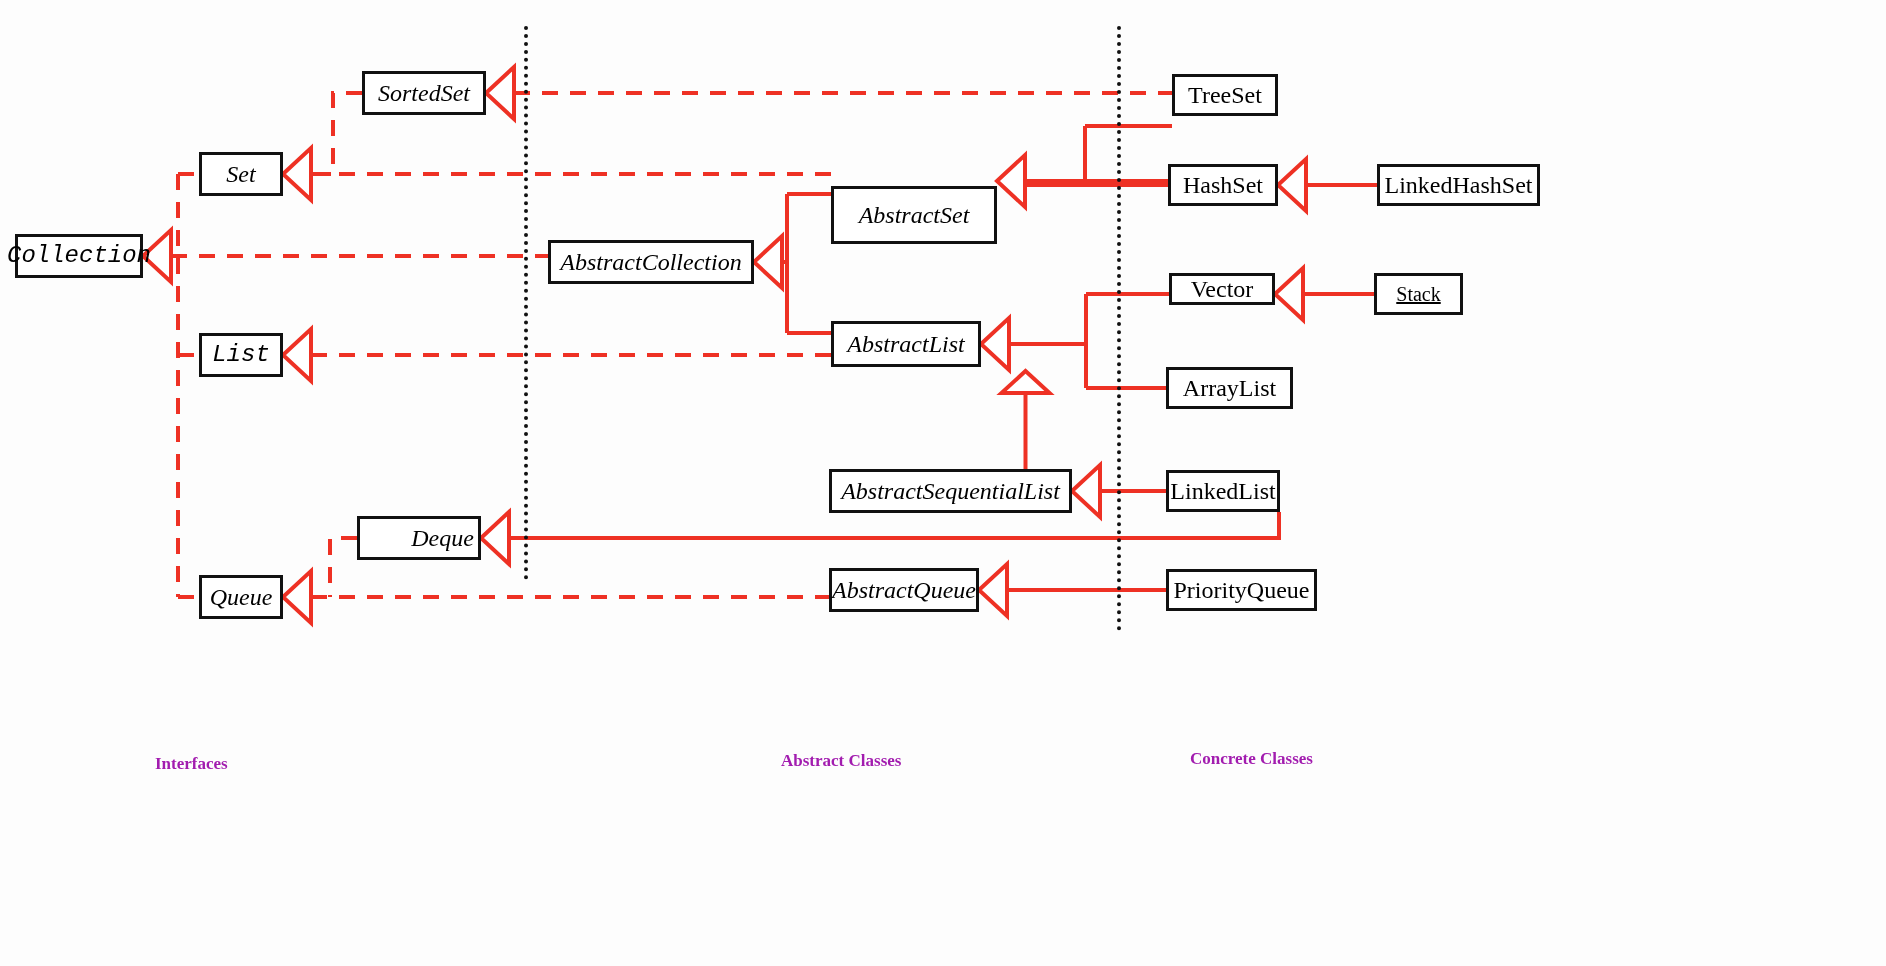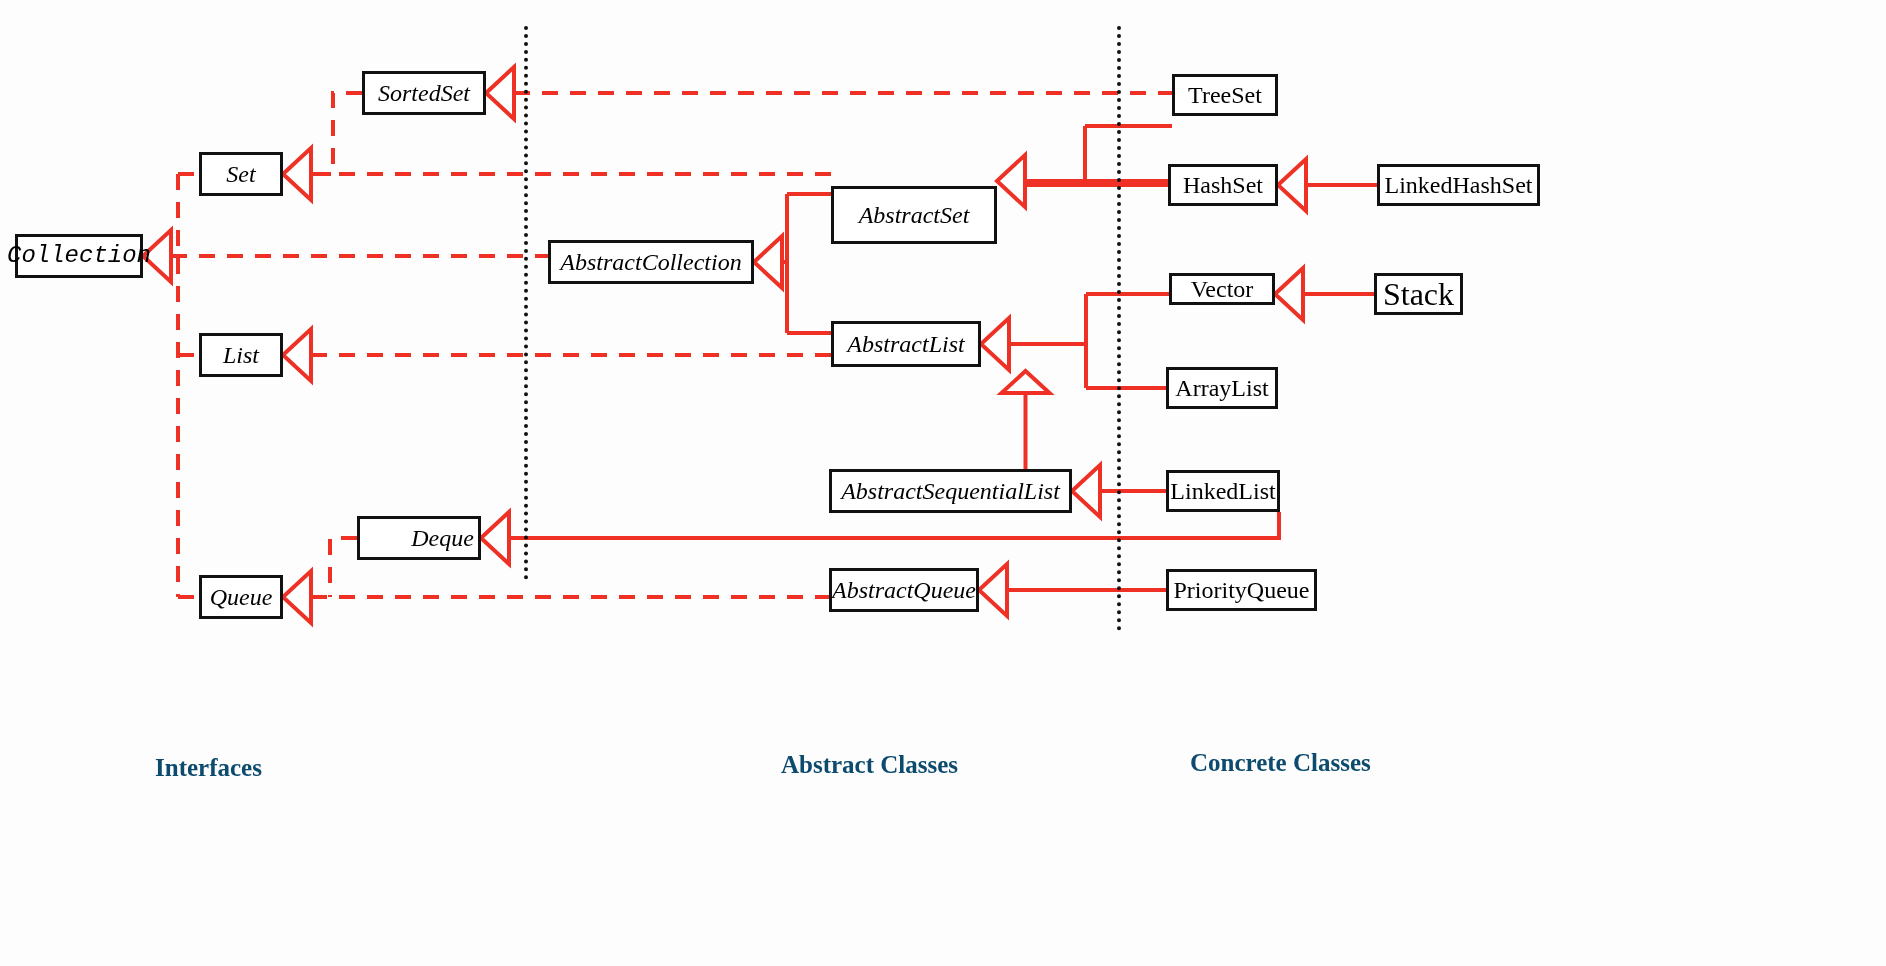--- a/index.html
+++ b/index.html
@@ -45,22 +45,22 @@
   .node.iface .label,
   .node.abstract .label {
     font-style: italic;
   }
   .node.concrete .label {
     font-style: normal;
   }
   .legend {
     position: absolute;
     font-weight: bold;
-    font-size: 25px;
-    color: #0c4a6e;
+    font-size: 17px;
+    color: #a21caf;
     white-space: nowrap;
     z-index: 3;
   }
   .divider {
     position: absolute;
     width: 0;
     border-left: 4px dotted #111111;
     z-index: 2;
   }
 </style>
@@ -124,21 +124,21 @@
       <div class="node iface" style="left: 15px; top: 234px; width: 128px; height: 44px;">
         <span class="label" style="font-size: 24px; font-family: Liberation Mono, monospace;">Collection</span>
       </div>
       <div class="node iface" style="left: 199px; top: 152px; width: 84px; height: 44px;">
         <span class="label" style="font-size: 24px;">Set</span>
       </div>
       <div class="node iface" style="left: 362px; top: 71px; width: 124px; height: 44px;">
         <span class="label" style="font-size: 24px;">SortedSet</span>
       </div>
       <div class="node iface" style="left: 199px; top: 333px; width: 84px; height: 44px;">
-        <span class="label" style="font-size: 24px;">List</span>
+        <span class="label" style="font-size: 24px; font-family: Liberation Mono, monospace;">List</span>
       </div>
       <div class="node iface" style="left: 357px; top: 516px; width: 124px; height: 44px;">
         <span class="label" style="font-size: 24px; margin-left: 47px;">Deque</span>
       </div>
       <div class="node iface" style="left: 199px; top: 575px; width: 84px; height: 44px;">
         <span class="label" style="font-size: 24px; font-family: Liberation Serif, serif;">Queue</span>
       </div>
       <div class="node abstract" style="left: 548px; top: 240px; width: 206px; height: 44px; justify-content: center;">
         <span class="label" style="font-size: 24px;">AbstractCollection</span>
       </div>
@@ -160,23 +160,23 @@
       <div class="node concrete" style="left: 1168px; top: 164px; width: 110px; height: 42px;">
         <span class="label" style="font-size: 24px;">HashSet</span>
       </div>
       <div class="node concrete" style="left: 1377px; top: 164px; width: 163px; height: 42px;">
         <span class="label" style="font-size: 24px;">LinkedHashSet</span>
       </div>
       <div class="node concrete" style="left: 1169px; top: 273px; width: 106px; height: 32px;">
         <span class="label" style="font-size: 24px;">Vector</span>
       </div>
       <div class="node concrete" style="left: 1374px; top: 273px; width: 89px; height: 42px;">
-        <span class="label" style="font-size: 32px;">Stack</span>
+        <span class="label" style="font-size: 20px; text-decoration: underline;">Stack</span>
       </div>
-      <div class="node concrete" style="left: 1166px; top: 367px; width: 112px; height: 42px;">
+      <div class="node concrete" style="left: 1166px; top: 367px; width: 127px; height: 42px;">
         <span class="label" style="font-size: 24px;">ArrayList</span>
       </div>
       <div class="node concrete" style="left: 1166px; top: 470px; width: 114px; height: 42px;">
         <span class="label" style="font-size: 24px;">LinkedList</span>
       </div>
       <div class="node concrete" style="left: 1166px; top: 569px; width: 151px; height: 42px;">
         <span class="label" style="font-size: 24px;">PriorityQueue</span>
       </div>
     </div>
   <div id="legend-layer">

